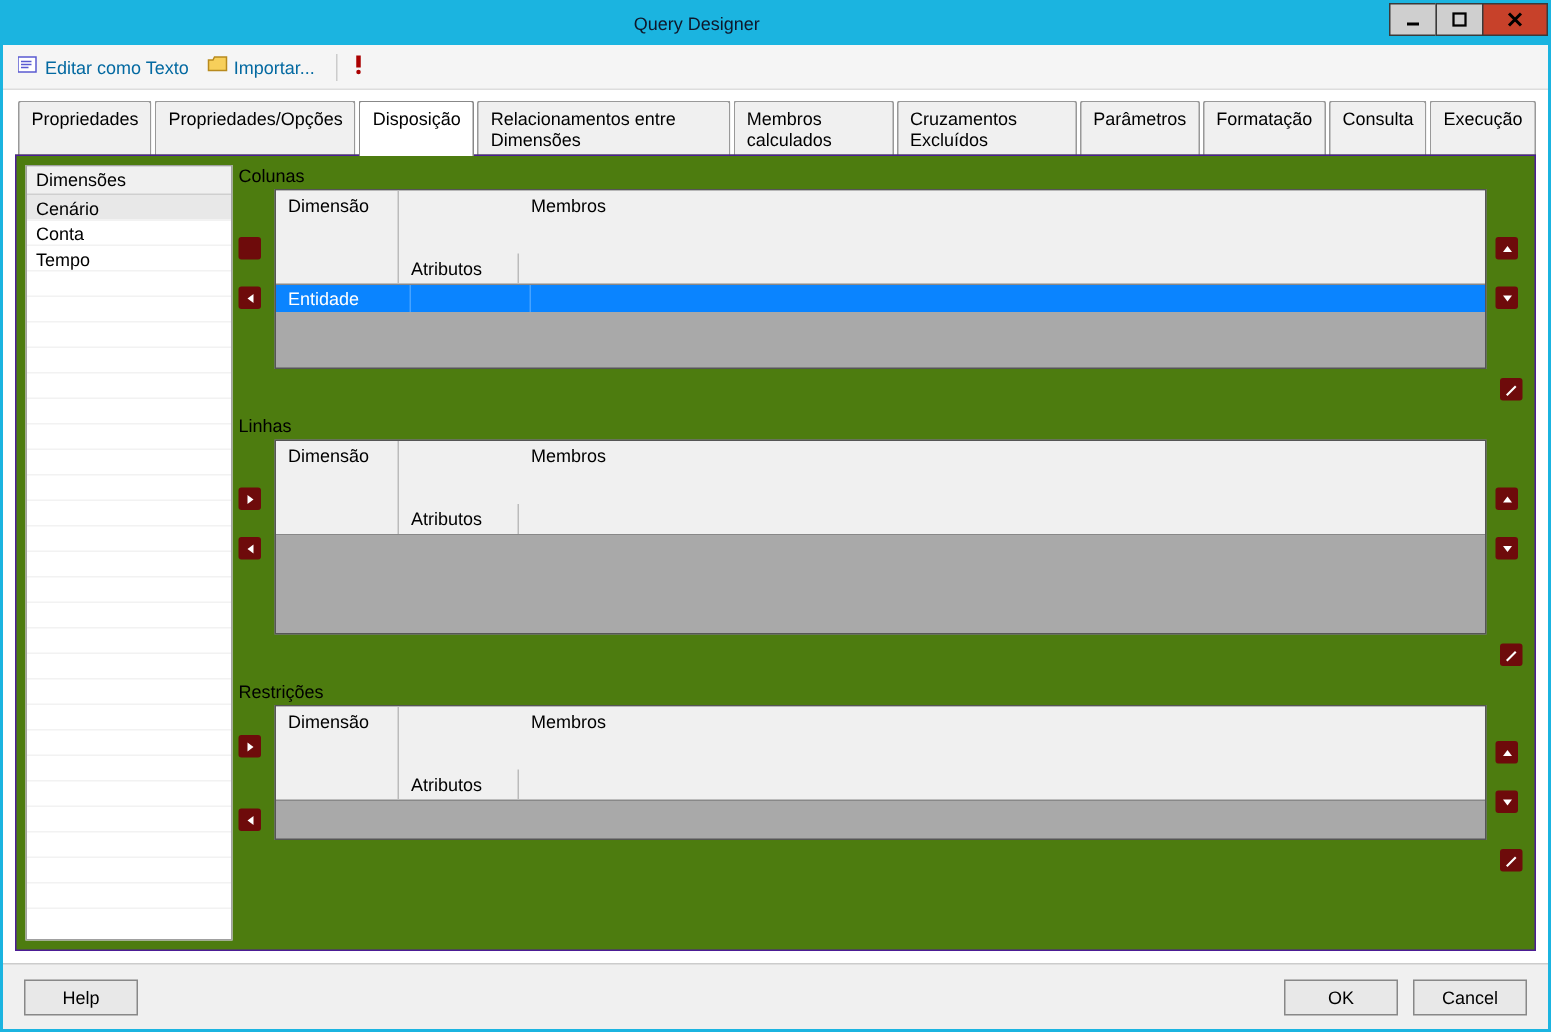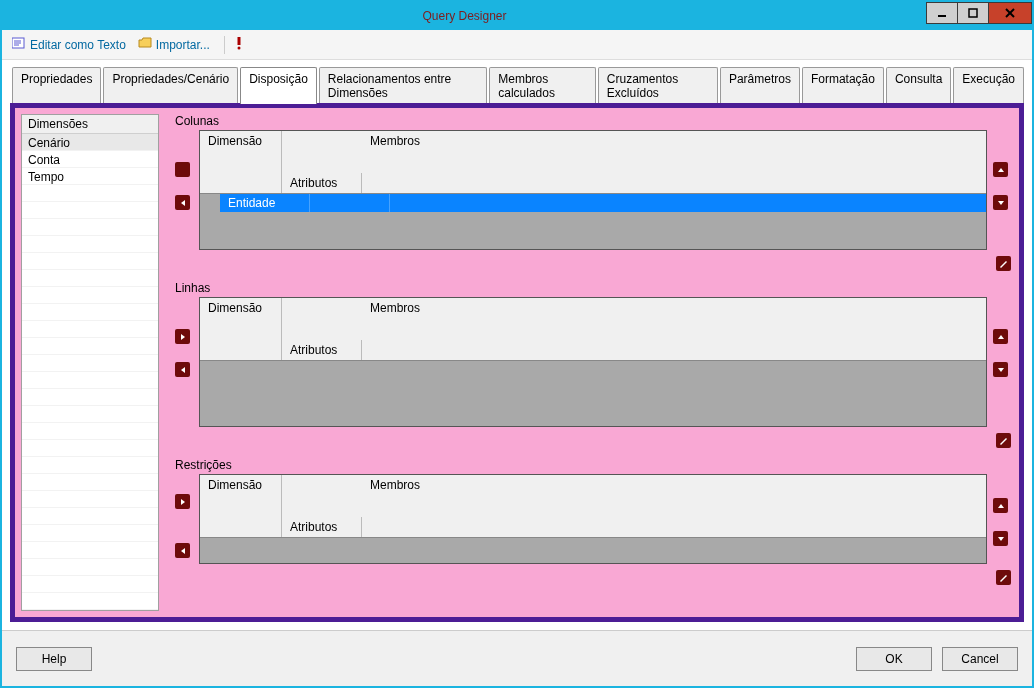--- a/index.html
+++ b/index.html
@@ -22,21 +22,21 @@
     height: 28px;
     background: #1bb4e0;
     display: flex;
     align-items: center;
     position: relative;
   }
   .title {
     flex: 1;
     text-align: center;
     font-size: 12px;
-    color: #7f1d1d;
+    color: #0f172a;
   }
   .win-controls {
     display: flex;
     height: 100%;
   }
   .win-btn {
     width: 32px;
     height: 22px;
     display:flex;
     align-items:center;
@@ -89,26 +89,26 @@
     border-radius: 2px 2px 0 0;
     position:relative;
     top:1px;
   }
   .tab.active {
     background:#fff;
     z-index:3;
     border-color:#888;
   }
   .tab-body {
-    border:5px solid #4c1d95;
-    background:#f9a8d4;
+    border:1px solid #4c1d95;
+    background:#4d7c0f;
     flex:1;
     display:flex;
     padding:6px;
-    gap:16px;
+    gap:4px;
     position:relative;
   }
   .sidebar {
     width:138px;
     border:1px solid #a0a0a0;
     background:#fff;
     overflow:hidden;
     display:flex;
     flex-direction:column;
   }
@@ -187,32 +187,32 @@
   }
   .grid-head .th:last-child { border-right:none; flex:1; }
   .grid-head .th.c1 { width:82px; }
   .grid-head .th.c2 { width:80px;margin-top:42px; }
   .grid-body { flex:1; }
   .grid-row {
     display:flex;
     background:#a9a9a9;
   }
   .grid-row.selected {
-    background:#0a84ff; color:#fff;margin-left:20px;
+    background:#0a84ff; color:#fff;
   }
   .grid-row .td {
     padding:2px 8px;
     border-right:1px solid rgba(255,255,255,0.25);
   }
   .grid-row .td.c1 { width:90px; }
   .grid-row .td.c2 { width:80px; }
   .grid-row .td.c3 { flex:1; border-right:none; }
   .footer {
     border-top:1px solid #ccc;
-    height:56px;
+    height:44px;
     display:flex;
     align-items:center;
     padding:0 14px;
     justify-content:space-between;
     background:#f0f0f0;
   }
   .dlg-btn {
     min-width:76px;
     height:24px;
     border:1px solid #888;
@@ -280,21 +280,21 @@
       <svg width="8" height="14">
           <line x1="4" y1="1" x2="4" y2="9" stroke="#a00" stroke-width="3"></line>
           <circle cx="4" cy="12" r="1.5" fill="#a00"></circle>
         </svg>
     </span>
   </div>
 
   <div class="content-area">
     <div class="tabs">
       <div class="tab">Propriedades</div>
-      <div class="tab">Propriedades/Cenário</div>
+      <div class="tab">Propriedades/Opções</div>
       <div class="tab active">Disposição</div>
       <div class="tab">Relacionamentos entre Dimensões</div>
       <div class="tab">Membros calculados</div>
       <div class="tab">Cruzamentos Excluídos</div>
       <div class="tab">Parâmetros</div>
       <div class="tab">Formatação</div>
       <div class="tab">Consulta</div>
       <div class="tab">Execução</div>
     </div>
 

